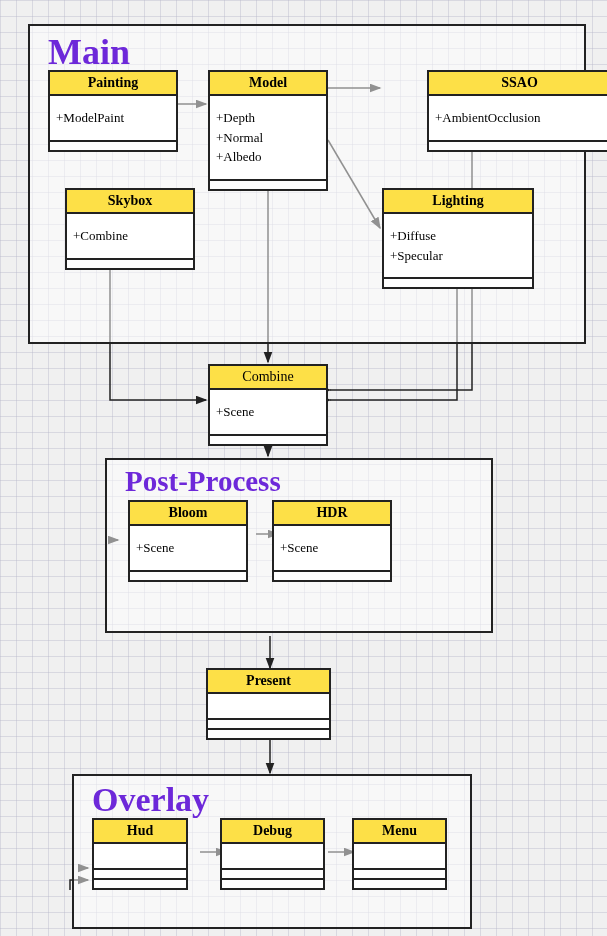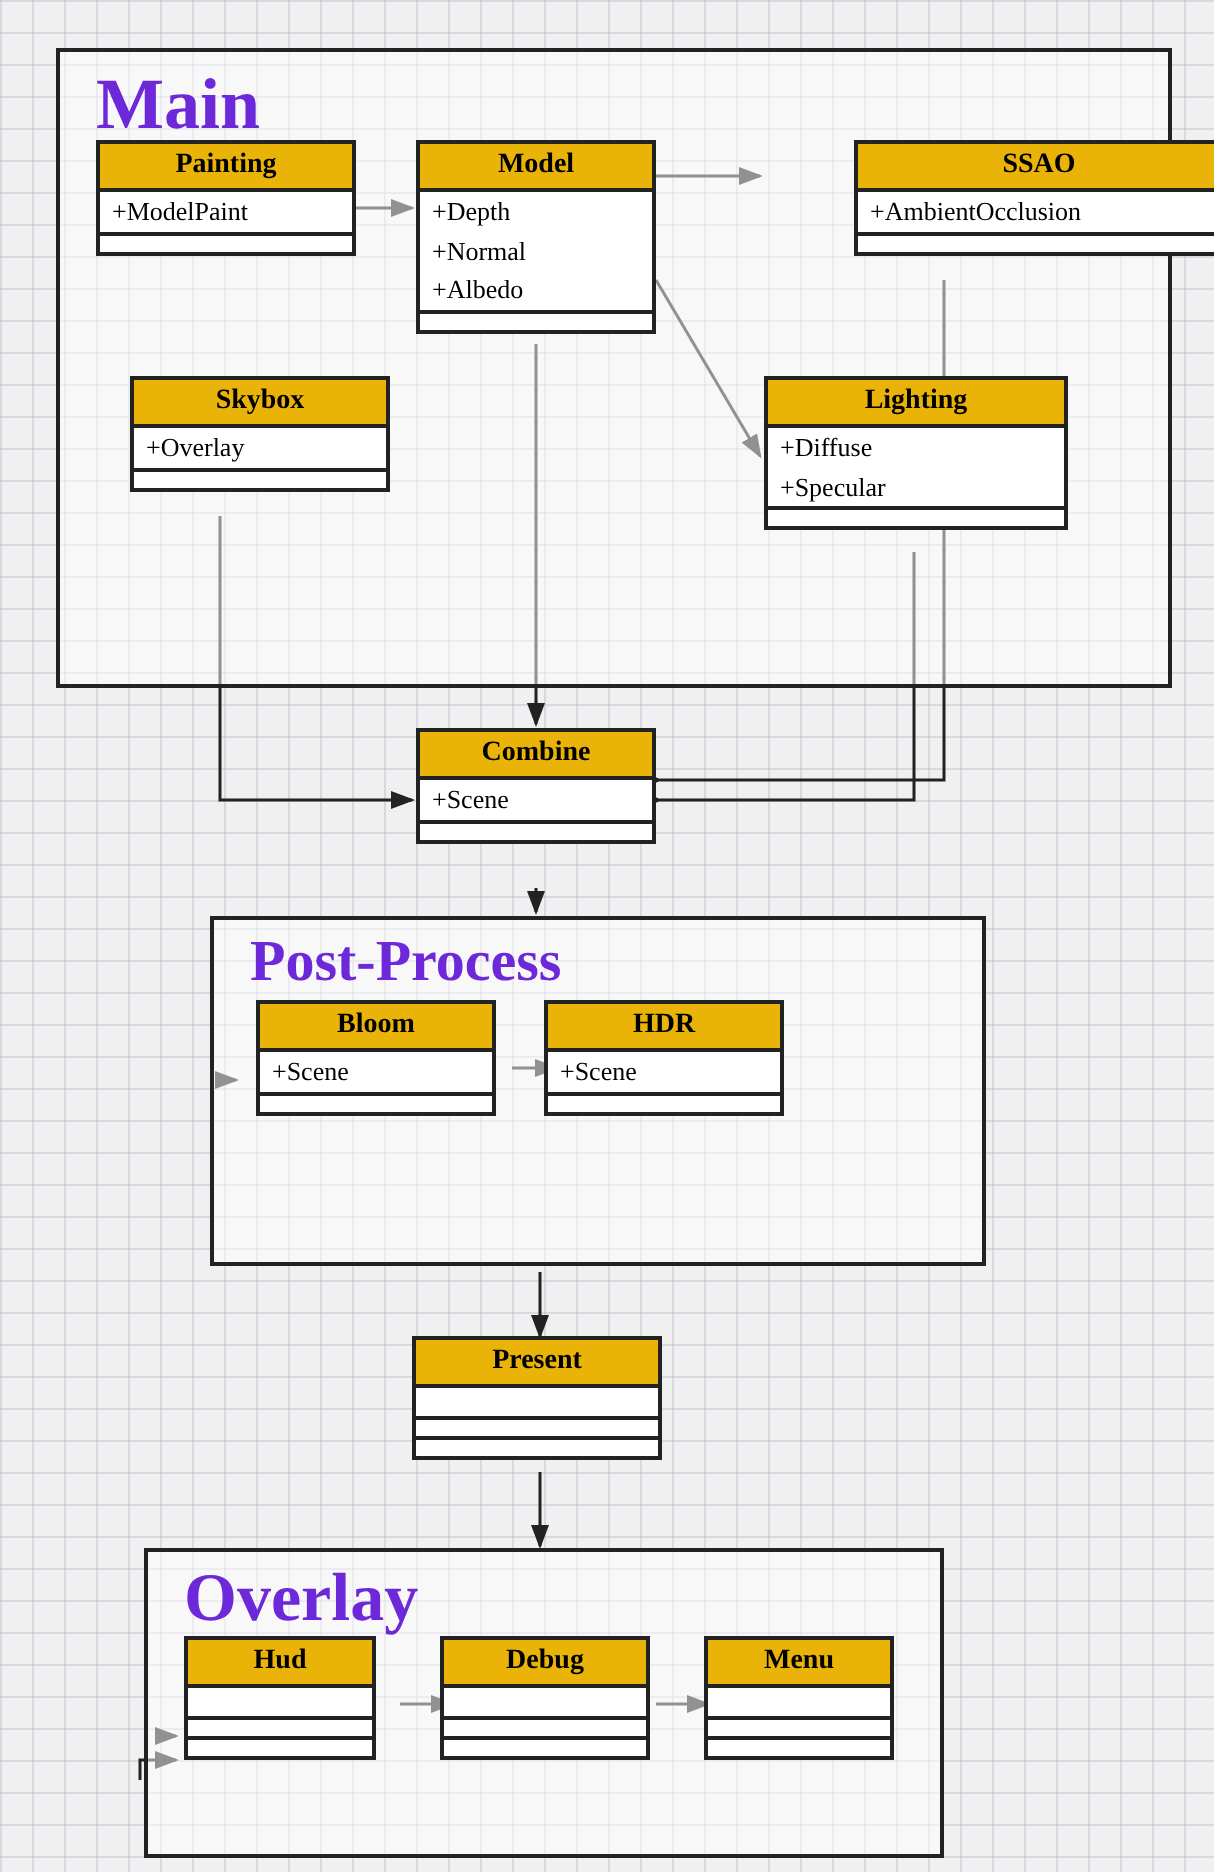--- a/index.html
+++ b/index.html
@@ -30,25 +30,25 @@
       background: #fff;
       position: absolute;
     }
 
     .uml-box .box-header {
       border-bottom: 2px solid #222;
       padding: 3px 6px;
       font-weight: bold;
       font-size: 14px;
       text-align: center;
-      background: #eab308;
+      background: #fde047;
     }
 
     .uml-box .box-body {
-      padding: 0 6px;
+      padding: 12px 6px;
       font-size: 13px;
       line-height: 1.5;
     }
 
     .uml-box .box-footer {
       border-top: 2px solid #222;
       height: 10px;
     }
 
     
@@ -70,21 +70,21 @@
       position: absolute;
       top: 0;
       left: 0;
       width: 100%;
       height: 100%;
       pointer-events: none;
     }
 
     
     .combine-box .box-header {
-      font-weight: bold;
+      font-weight: normal;
     }
   </style>
 </head>
 <body>
 
 <div class="diagram-container">
 
   <svg class="arrows-svg">
     <defs>
       <marker id="arrowhead" markerWidth="8" markerHeight="8" refX="7" refY="3" orient="auto">
@@ -150,21 +150,21 @@
   </div>
 
   <div class="uml-box" style="left:372px; top:60px; width:185px;margin-left:45px;">
     <div class="box-header">SSAO</div>
     <div class="box-body">+AmbientOcclusion</div>
     <div class="box-footer"></div>
   </div>
 
   <div class="uml-box" style="left:38px; top:178px; width:130px;margin-left:17px;">
     <div class="box-header">Skybox</div>
-    <div class="box-body">+Overlay</div>
+    <div class="box-body">+Combine</div>
     <div class="box-footer"></div>
   </div>
 
   <div class="uml-box" style="left:372px; top:178px; width:152px;">
     <div class="box-header">Lighting</div>
     <div class="box-body">
       +Diffuse<br>+Specular
     </div>
     <div class="box-footer"></div>
   </div>

